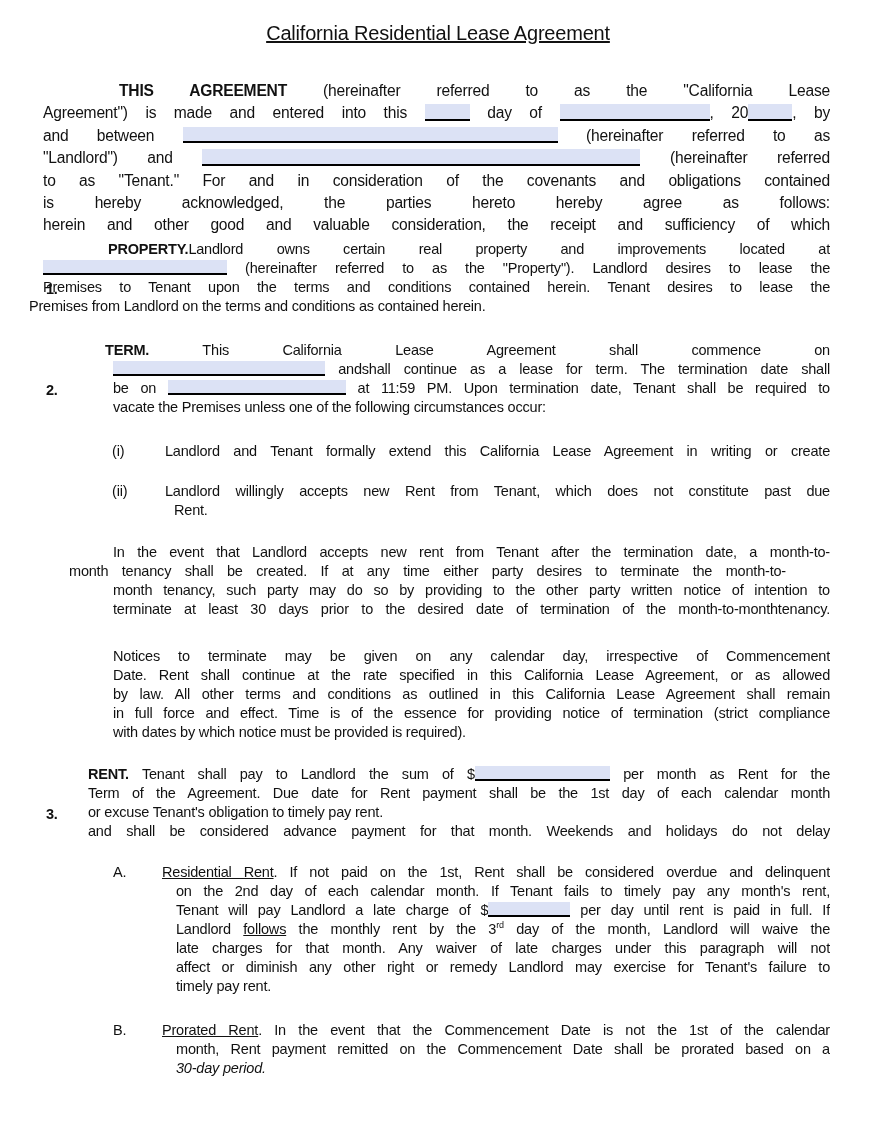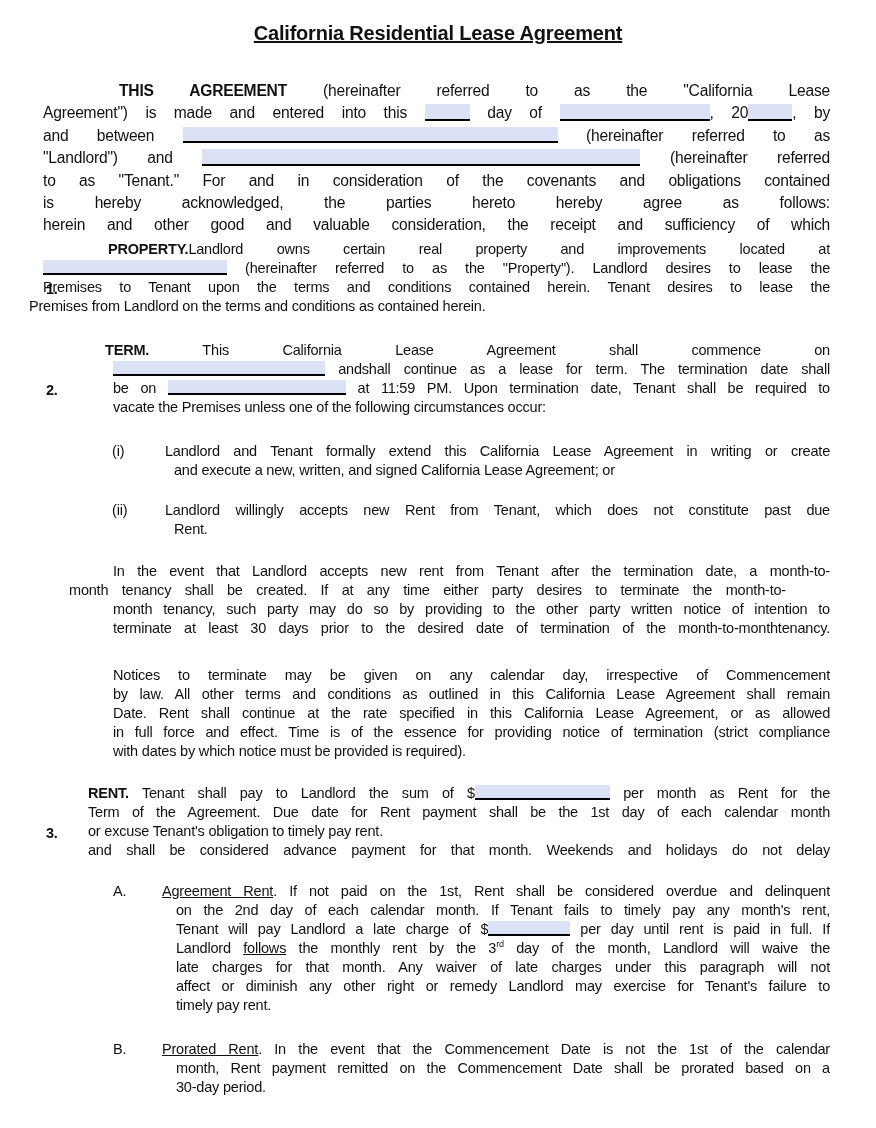--- a/index.html
+++ b/index.html
@@ -10,21 +10,21 @@
     color:#111111;
     font-family:"Liberation Sans","DejaVu Sans",sans-serif;
     letter-spacing:-0.2px;
     overflow:hidden;
   }
   .doc-title{
     margin-top:20px;
     text-align:center;
     font-size:20px;
     line-height:26px;
-    font-weight:700;
+    font-weight:400;
     text-decoration:underline;
   }
   .block{position:relative;}
   .marker{position:absolute;top:0;}
   .line{
     text-align:justify;
     text-align-last:justify;
     overflow:hidden;
     white-space:normal;
   }
@@ -64,57 +64,56 @@
       <div class="block" style="margin-top: 25px; font-size: 14.5px;">
         <span class="marker b" style="left: 46px; line-height: 19px;">2.</span>
         <div class="line" style="margin-left: 105px; width: 725px; line-height: 19px; height: 19px;"><span class="b">TERM.</span><span> This California Lease Agreement shall commence on</span></div>
         <div class="line" style="margin-left: 113px; width: 717px; line-height: 19px; height: 19px;"><span class="blank" style="width: 212px; background: rgb(220, 226, 245);"></span><span> andshall continue as a lease for term. The termination date shall</span></div>
         <div class="line" style="margin-left: 113px; width: 717px; line-height: 19px; height: 19px;"><span>be on </span><span class="blank" style="width: 178px; background: rgb(220, 226, 245);"></span><span> at 11:59 PM. Upon termination date, Tenant shall be required to</span></div>
         <div class="line last" style="margin-left: 113px; width: 717px; line-height: 19px; height: 19px;"><span>vacate the Premises unless one of the following circumstances occur:</span></div>
       </div>
       <div class="block" style="margin-top: 25px; font-size: 14.5px;">
         <span class="marker" style="left: 112px; line-height: 19px;">(i)</span>
         <div class="line" style="margin-left: 165px; width: 665px; line-height: 19px; height: 19px;"><span>Landlord and Tenant formally extend this California Lease Agreement in writing or create</span></div>
-        <div class="line last" style="margin-left: 174px; width: 656px; line-height: 19px; height: 19px;"><span>and execute a new, written, and signed California Lease Agreement; or</span></div>
       </div>
       <div class="block" style="margin-top: 21px; font-size: 14.5px;">
         <span class="marker" style="left: 112px; line-height: 19px;">(ii)</span>
         <div class="line" style="margin-left: 165px; width: 665px; line-height: 19px; height: 19px;"><span>Landlord willingly accepts new Rent from Tenant, which does not constitute past due</span></div>
         <div class="line last" style="margin-left: 174px; width: 656px; line-height: 19px; height: 19px;"><span>Rent.</span></div>
       </div>
       <div class="block" style="margin-top: 23px; font-size: 14.5px;">
         <div class="line" style="margin-left: 113px; width: 717px; line-height: 19px; height: 19px;"><span>In the event that Landlord accepts new rent from Tenant after the termination date, a month-to-</span></div>
         <div class="line" style="margin-left: 69px; width: 717px; line-height: 19px; height: 19px;"><span>month tenancy shall be created. If at any time either party desires to terminate the month-to-</span></div>
         <div class="line" style="margin-left: 113px; width: 717px; line-height: 19px; height: 19px;"><span>month tenancy, such party may do so by providing to the other party written notice of intention to</span></div>
         <div class="line" style="margin-left: 113px; width: 717px; line-height: 19px; height: 19px;"><span>terminate at least 30 days prior to the desired date of termination of the month-to-monthtenancy.</span></div>
       </div>
       <div class="block" style="margin-top: 28px; font-size: 14.5px;">
         <div class="line" style="margin-left: 113px; width: 717px; line-height: 19px; height: 19px;"><span>Notices to terminate may be given on any calendar day, irrespective of Commencement</span></div>
+        <div class="line" style="margin-left: 113px; width: 717px; line-height: 19px; height: 19px;"><span>Date. Rent shall continue at the rate specified in this California Lease Agreement, or as allowed</span></div>
         <div class="line" style="margin-left: 113px; width: 717px; line-height: 19px; height: 19px;"><span>by law. All other terms and conditions as outlined in this California Lease Agreement shall remain</span></div>
-        <div class="line" style="margin-left: 113px; width: 717px; line-height: 19px; height: 19px;"><span>Date. Rent shall continue at the rate specified in this California Lease Agreement, or as allowed</span></div>
         <div class="line" style="margin-left: 113px; width: 717px; line-height: 19px; height: 19px;"><span>in full force and effect. Time is of the essence for providing notice of termination (strict compliance</span></div>
         <div class="line last" style="margin-left: 113px; width: 717px; line-height: 19px; height: 19px;"><span>with dates by which notice must be provided is required).</span></div>
       </div>
       <div class="block" style="margin-top: 23px; font-size: 14.5px;">
         <span class="marker b" style="left: 46px; line-height: 19px;">3.</span>
         <div class="line" style="margin-left: 88px; width: 742px; line-height: 19px; height: 19px;"><span class="b">RENT.</span><span> Tenant shall pay to Landlord the sum of $</span><span class="blank" style="width: 135px; background: rgb(220, 226, 245);"></span><span> per month as Rent for the</span></div>
         <div class="line" style="margin-left: 88px; width: 742px; line-height: 19px; height: 19px;"><span>Term of the Agreement. Due date for Rent payment shall be the 1st day of each calendar month</span></div>
         <div class="line last" style="margin-left: 88px; width: 742px; line-height: 19px; height: 19px;"><span>or excuse Tenant's obligation to timely pay rent.</span></div>
         <div class="line" style="margin-left: 88px; width: 742px; line-height: 19px; height: 19px;"><span>and shall be considered advance payment for that month. Weekends and holidays do not delay</span></div>
       </div>
       <div class="block" style="margin-top: 22px; font-size: 14.5px;">
         <span class="marker" style="left: 113px; line-height: 19px;">A.</span>
-        <div class="line" style="margin-left: 162px; width: 668px; line-height: 19px; height: 19px;"><span class="u">Agreement Rent</span><span>. If not paid on the 1st, Rent shall be considered overdue and delinquent</span></div>
+        <div class="line" style="margin-left: 162px; width: 668px; line-height: 19px; height: 19px;"><span class="u">Residential Rent</span><span>. If not paid on the 1st, Rent shall be considered overdue and delinquent</span></div>
         <div class="line" style="margin-left: 176px; width: 654px; line-height: 19px; height: 19px;"><span>on the 2nd day of each calendar month. If Tenant fails to timely pay any month's rent,</span></div>
         <div class="line" style="margin-left: 176px; width: 654px; line-height: 19px; height: 19px;"><span>Tenant will pay Landlord a late charge of $</span><span class="blank" style="width: 82px; background: rgb(220, 226, 245);"></span><span> per day until rent is paid in full. If</span></div>
         <div class="line" style="margin-left: 176px; width: 654px; line-height: 19px; height: 19px;"><span>Landlord </span><span class="u">follows</span><span> the monthly rent by the 3</span><sup>rd</sup><span> day of the month, Landlord will waive the</span></div>
         <div class="line" style="margin-left: 176px; width: 654px; line-height: 19px; height: 19px;"><span>late charges for that month. Any waiver of late charges under this paragraph will not</span></div>
         <div class="line" style="margin-left: 176px; width: 654px; line-height: 19px; height: 19px;"><span>affect or diminish any other right or remedy Landlord may exercise for Tenant's failure to</span></div>
         <div class="line last" style="margin-left: 176px; width: 654px; line-height: 19px; height: 19px;"><span>timely pay rent.</span></div>
       </div>
       <div class="block" style="margin-top: 25px; font-size: 14.5px;">
         <span class="marker" style="left: 113px; line-height: 19px;">B.</span>
         <div class="line" style="margin-left: 162px; width: 668px; line-height: 19px; height: 19px;"><span class="u">Prorated Rent</span><span>. In the event that the Commencement Date is not the 1st of the calendar</span></div>
         <div class="line" style="margin-left: 176px; width: 654px; line-height: 19px; height: 19px;"><span>month, Rent payment remitted on the Commencement Date shall be prorated based on a</span></div>
-        <div class="line last" style="margin-left: 176px; width: 654px; line-height: 19px; height: 19px;"><span>30-day period.</span></div>
+        <div class="line last" style="margin-left: 176px; width: 654px; line-height: 19px; height: 19px; font-style: italic;"><span>30-day period.</span></div>
       </div>
     </div>
 </div>
 
 </body></html>

